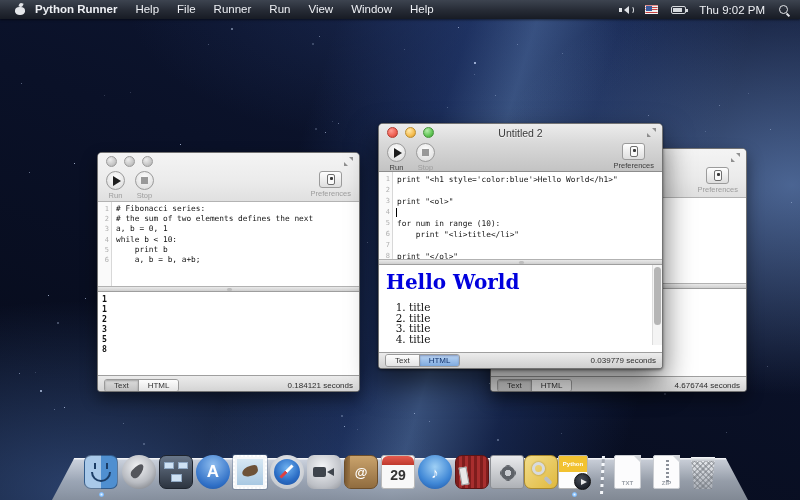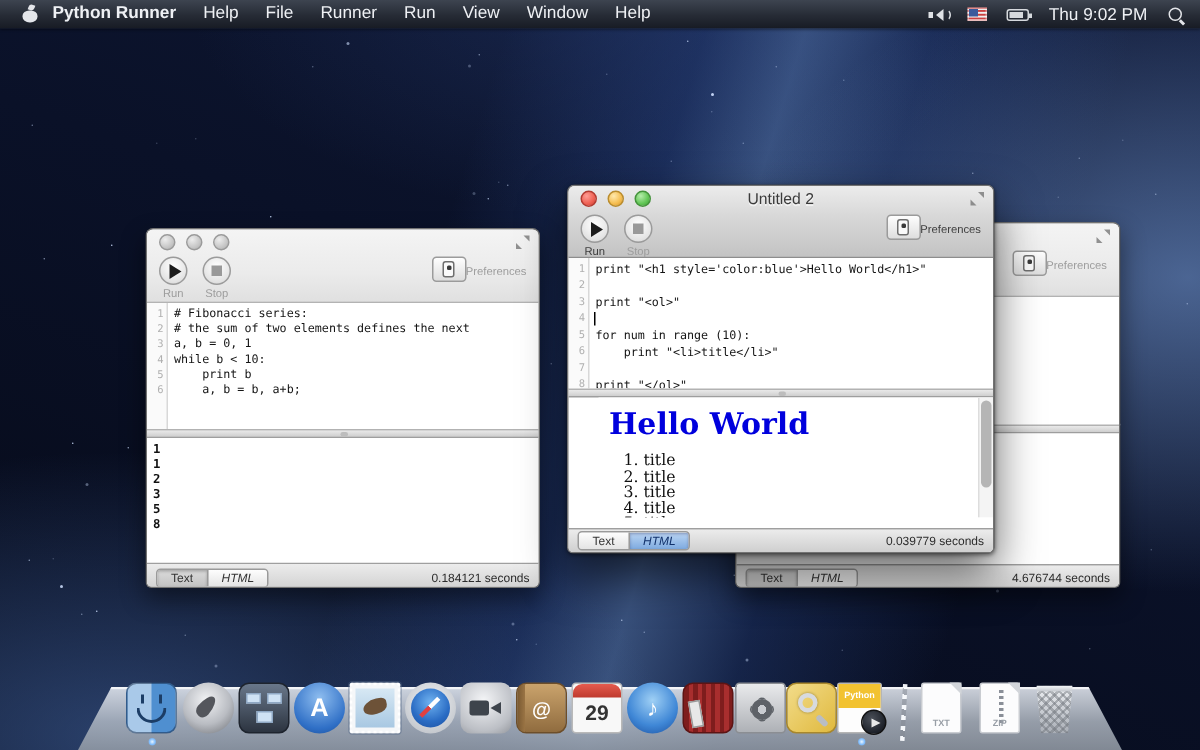--- a/index.html
+++ b/index.html
@@ -75,21 +75,21 @@
   .toolbar { display:flex; align-items:flex-start; padding:2px 8px 0 8px; }
   .tbtn { display:flex; flex-direction:column; align-items:center; margin-right:10px; }
   .circ { width:19px; height:19px; border-radius:50%; border:1px solid #9b9b9b;
     background:radial-gradient(circle at 50% 35%, #ffffff, #e3e3e3 70%, #d0d0d0);
     display:flex; align-items:center; justify-content:center; }
   .play { width:0; height:0; border-left:8px solid #1c1c1c; border-top:5px solid transparent; border-bottom:5px solid transparent; margin-left:2px; }
   .stopsq { width:7px; height:7px; background:#999; }
   .tlabel { font-size:7.5px; margin-top:1px; }
   .win.active .tlabel.on { color:#3d3d3d; }
   .win.active .tlabel.off, .win.inactive .tlabel { color:#9d9d9d; }
-  .prefwrap { margin-left:auto; display:flex; flex-direction:row; align-items:center; }
+  .prefwrap { margin-left:auto; display:flex; flex-direction:column; align-items:center; }
   .prefbtn { width:23px; height:17px; border:1px solid #9b9b9b; border-radius:3px;
     background:linear-gradient(#fefefe,#dedede); display:flex; align-items:center; justify-content:center; }
   .prefglyph { width:8px; height:11px; border:1px solid #6f6f6f; border-radius:2px; position:relative; background:#fafafa; }
   .prefglyph:after { content:""; position:absolute; left:2px; top:1.5px; width:3px; height:3px; background:#3a3a3a; border-radius:1px; }
   .coderow { display:flex; background:#fff; overflow:hidden; flex:0 0 auto; position:relative; }
   .gutter { flex:0 0 14px; background:#fafafa; border-right:1px solid #d8d8d8; color:#b0b0b0;
     text-align:right; padding:2px 2px 0 0; }
   pre { font-family:"DejaVu Sans Mono", monospace; }
   .gutter pre { font-size:7px; line-height:10.2px; }
   .codepane { padding:2px 0 0 4px; overflow:hidden; }
@@ -99,34 +99,34 @@
   .splitter { flex:0 0 6px; background:linear-gradient(#e9e9e9,#cfcfcf); border-top:1px solid #b2b2b2;
     border-bottom:1px solid #9e9e9e; position:relative; }
   .splitter:after { content:""; position:absolute; left:50%; top:1px; width:5px; height:3px; margin-left:-2px;
     background:#bdbdbd; border-radius:2px; }
   .outpane { background:#fff; overflow:hidden; flex:0 0 auto; position:relative; }
   .outpane pre { font-size:8.2px; font-weight:bold; line-height:10px; padding:2px 0 0 4px; color:#111; }
   .statusbar { margin-top:auto; flex:0 0 auto; background:linear-gradient(#ececec,#cfcfcf);
     border-top:1px solid #9f9f9f; display:flex; align-items:center; padding:0 6px; }
   .seg { display:flex; border:1px solid #9a9a9a; border-radius:3px; overflow:hidden; height:13px; }
   .segbtn { font-size:8px; line-height:12px; padding:0 9px; background:linear-gradient(#fdfdfd,#e4e4e4); color:#333; }
-  .segbtn + .segbtn { border-left:1px solid #9a9a9a;font-style:italic; }
+  .segbtn + .segbtn { border-left:1px solid #9a9a9a; }
   .segbtn.selgray { background:linear-gradient(#dcdcdc,#c2c2c2); box-shadow:inset 0 1px 2px rgba(0,0,0,.25); }
   .segbtn.selblue { background:linear-gradient(#bcd6f4,#7fabe0); color:#11316b; box-shadow:inset 0 1px 2px rgba(0,0,60,.3); }
   .timing { margin-left:auto; font-size:8px; color:#2c2c2c; }
 
   
   #win-left  { left:97px;  top:152px; width:263px; height:240px; z-index:10; }
   #win-back  { left:490px; top:148px; width:257px; height:244px; z-index:20; }
   #win-front { left:378px; top:123px; width:285px; height:246px; z-index:30; }
   #win-left .titlebar  { height:16px; } #win-left .toolbar  { height:32px; }
   #win-front .titlebar { height:17px; } #win-front .toolbar { height:30px; }
   #win-back .titlebar  { height:16px; } #win-back .toolbar  { height:32px; }
   #win-left .coderow { height:84px; } #win-left .outpane { height:83px; } #win-left .statusbar { height:19px; }
-  #win-front .coderow { height:87px; } #win-front .outpane { height:80px;margin-left:20px; } #win-front .statusbar { height:16px; }
+  #win-front .coderow { height:87px; } #win-front .outpane { height:80px; } #win-front .statusbar { height:16px; }
   #win-back .coderow { height:85px; } #win-back .outpane { height:87px; } #win-back .statusbar { height:18px; }
 
   
   .html-out h1 { font-family:"DejaVu Serif", serif; font-weight:bold; color:#0000dd;
     font-size:20px; margin:5px 0 0 7px; }
   .html-out ol { font-family:"DejaVu Serif", serif; font-size:10.5px; line-height:10.5px;
     margin:8px 0 0 0; padding-left:30px; color:#111; }
   .vscroll { position:absolute; right:0; top:0; bottom:0; width:10px; background:#f4f4f4; border-left:1px solid #ddd; }
   .vthumb { position:absolute; right:1px; top:2px; width:7px; height:58px; background:#b5b5b5; border-radius:4px; }
 

